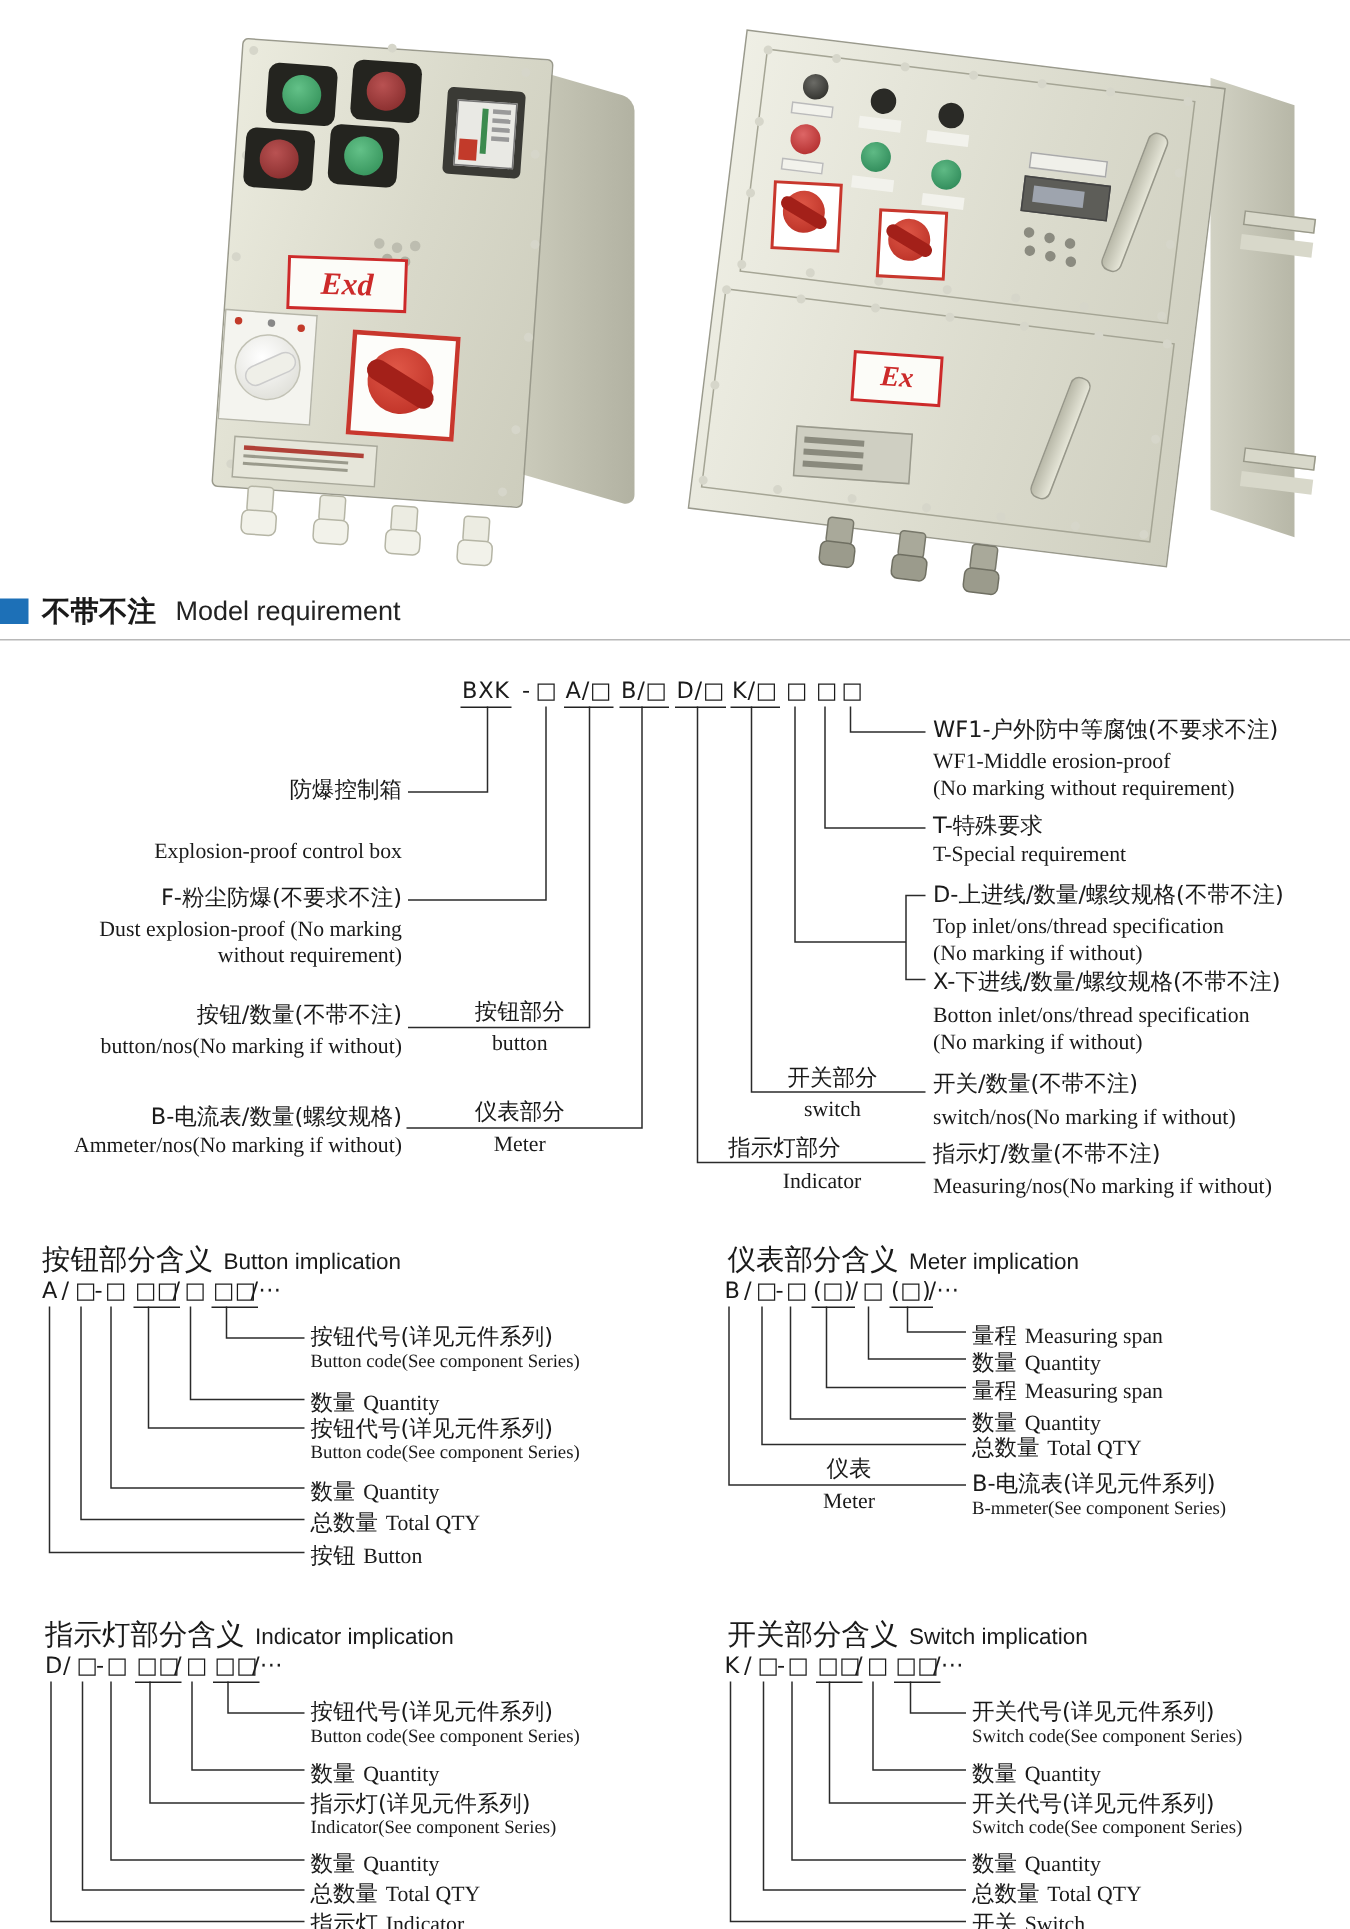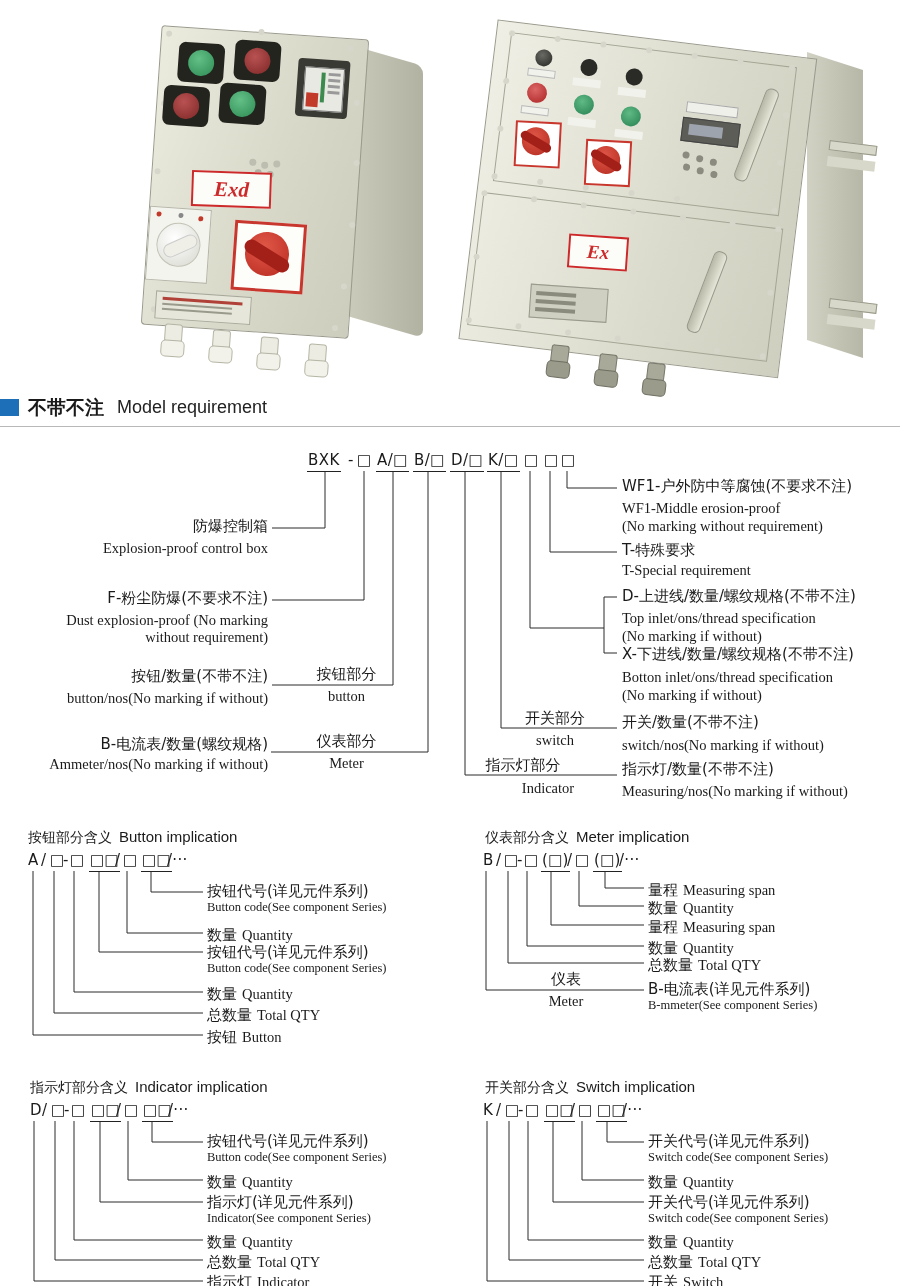--- a/index.html
+++ b/index.html
@@ -9,21 +9,21 @@
   
   .zh{font-family:"DejaVu Sans",sans-serif;font-size:15px;line-height:1.15;color:#1a1a1a;}
   .en{font-family:Liberation Serif, serif;font-size:14.5px;line-height:1.12;color:#1a1a1a;}
   .en-sm{font-family:"Liberation Serif",serif;font-size:12.5px;line-height:1.1;color:#1a1a1a;}
   .rcol{text-align:right;}
   .lcol{left:0;width:268px;text-align:right;}
   .ctr{text-align:center;}
   .mcode{position:absolute;font-size:15px;letter-spacing:.5px;white-space:nowrap;color:#1a1a1a;top:451px;}
   .scode{position:absolute;font-size:15px;letter-spacing:.3px;white-space:nowrap;color:#1a1a1a;}
   .u{border-bottom:1.5px solid #222;padding:0 1px 2px 1px;}
-  .sec-h .h-zh{font-size:14px;font-family:"DejaVu Sans",sans-serif;text-align:center;}
+  .sec-h .h-zh{font-size:19px;font-family:"DejaVu Sans",sans-serif;text-align:center;}
   .sec-h .h-en{font-size:15px;margin-left:7px;font-family:"Liberation Sans",sans-serif;}
   svg.lines{position:absolute;left:0;top:0;pointer-events:none;}
   
   .bullet{position:absolute;left:0;top:399px;width:19px;height:17px;background:#1d70b7;}
   .hzh{position:absolute;left:28px;top:395px;font-size:19px;font-weight:bold;font-family:"DejaVu Sans",sans-serif;}
   .hen{position:absolute;left:117px;top:397px;font-size:18px;font-family:"Liberation Sans",sans-serif;color:#222;}
   .hrule{position:absolute;left:0;top:426px;width:900px;height:1px;background:#b8b8b8;}
   
   .photo{position:absolute;}
   .pbtn{position:absolute;background:#24241f;border-radius:7px;}
@@ -209,21 +209,21 @@
   <span class="mcode" style="left:357px">□</span>
   <span class="mcode u" style="left:376px">A/□</span>
   <span class="mcode u" style="left:413px">B/□</span>
   <span class="mcode u" style="left:450px">D/□</span>
   <span class="mcode u" style="left:487px">K/□</span>
   <span class="mcode" style="left:524px">□</span>
   <span class="mcode" style="left:544px">□</span>
   <span class="mcode" style="left:561px">□</span>
 
   <div class="abs zh lcol" style="top:518px">防爆控制箱</div>
-  <div class="abs en lcol" style="top:540px">Explosion-proof control box</div>
+  <div class="abs en lcol" style="top:560px">Explosion-proof control box</div>
   <div class="abs zh lcol" style="top:590px">F-粉尘防爆(不要求不注)</div>
   <div class="abs en lcol" style="top:612px">Dust explosion-proof (No marking</div>
   <div class="abs en lcol" style="top:629px">without requirement)</div>
   <div class="abs zh lcol" style="top:668px">按钮/数量(不带不注)</div>
   <div class="abs en lcol" style="top:690px">button/nos(No marking if without)</div>
   <div class="abs zh ctr" style="left:300px;top:666px;width:93px">按钮部分</div>
   <div class="abs en ctr" style="left:300px;top:688px;width:93px">button</div>
   <div class="abs zh lcol" style="top:736px">B-电流表/数量(螺纹规格)</div>
   <div class="abs en lcol" style="top:756px">Ammeter/nos(No marking if without)</div>
   <div class="abs zh ctr" style="left:300px;top:733px;width:93px">仪表部分</div>

